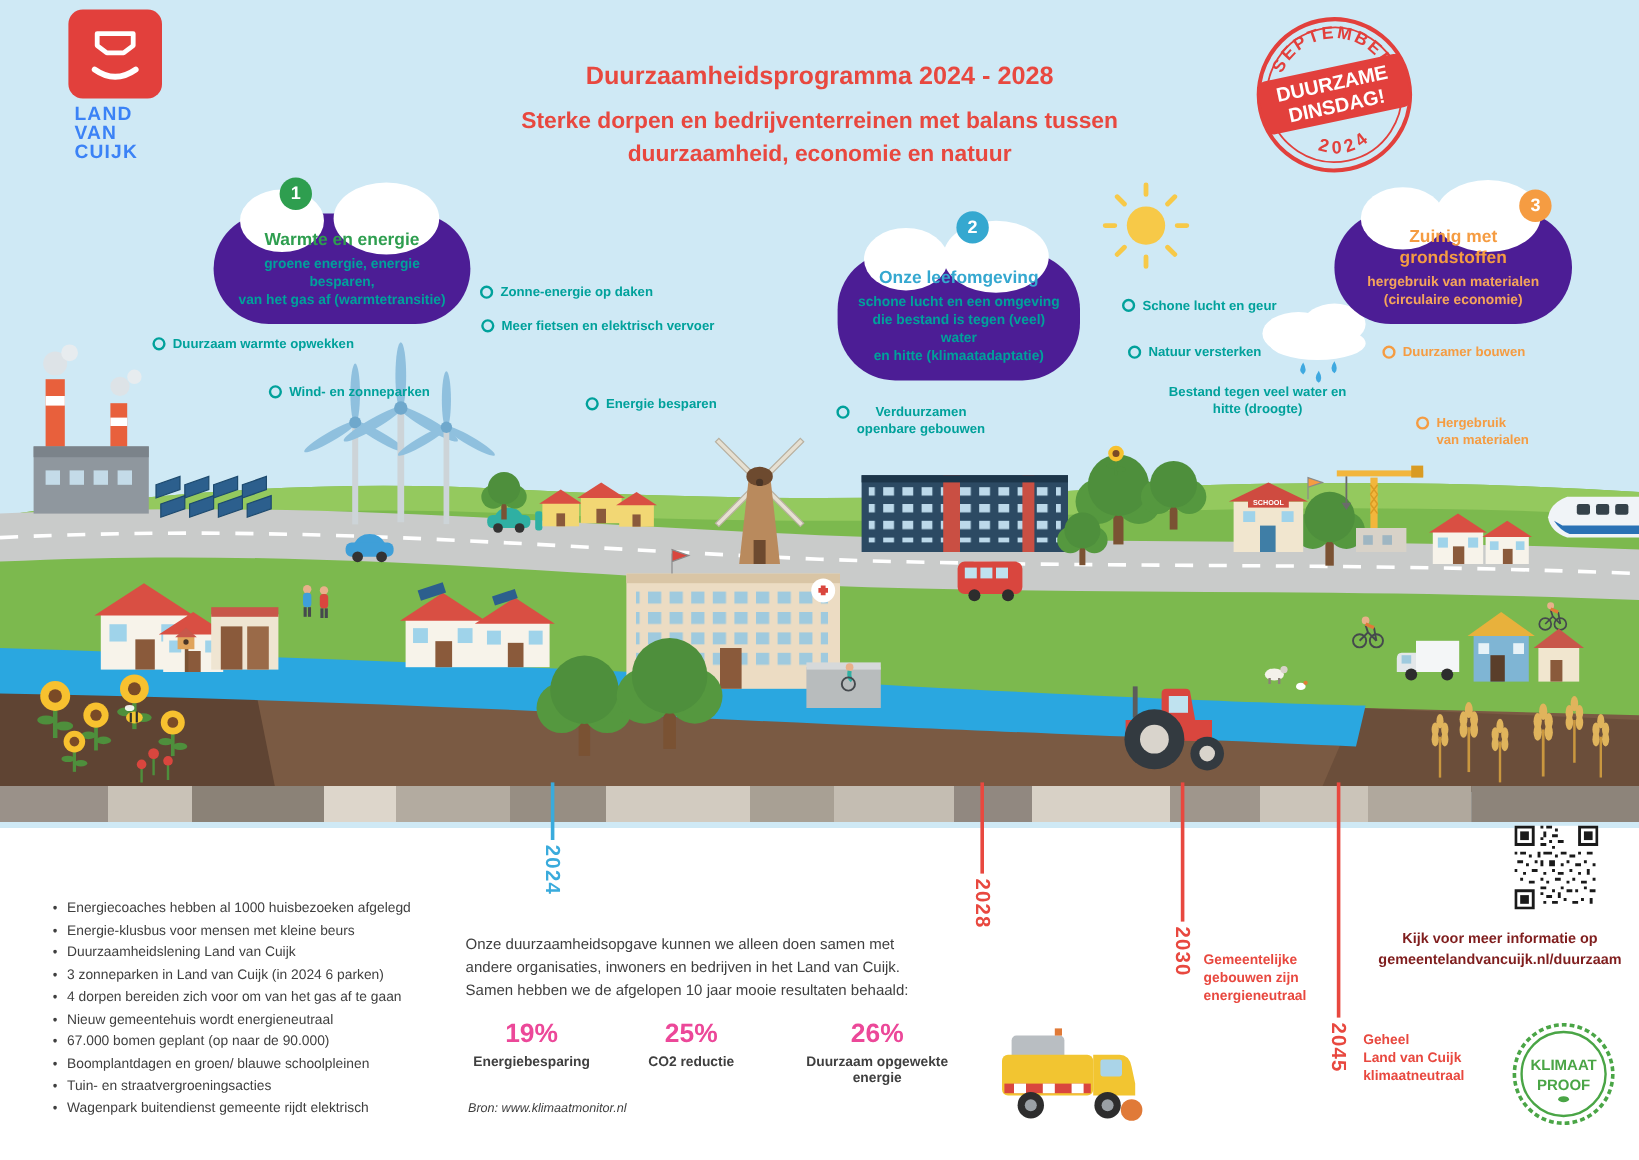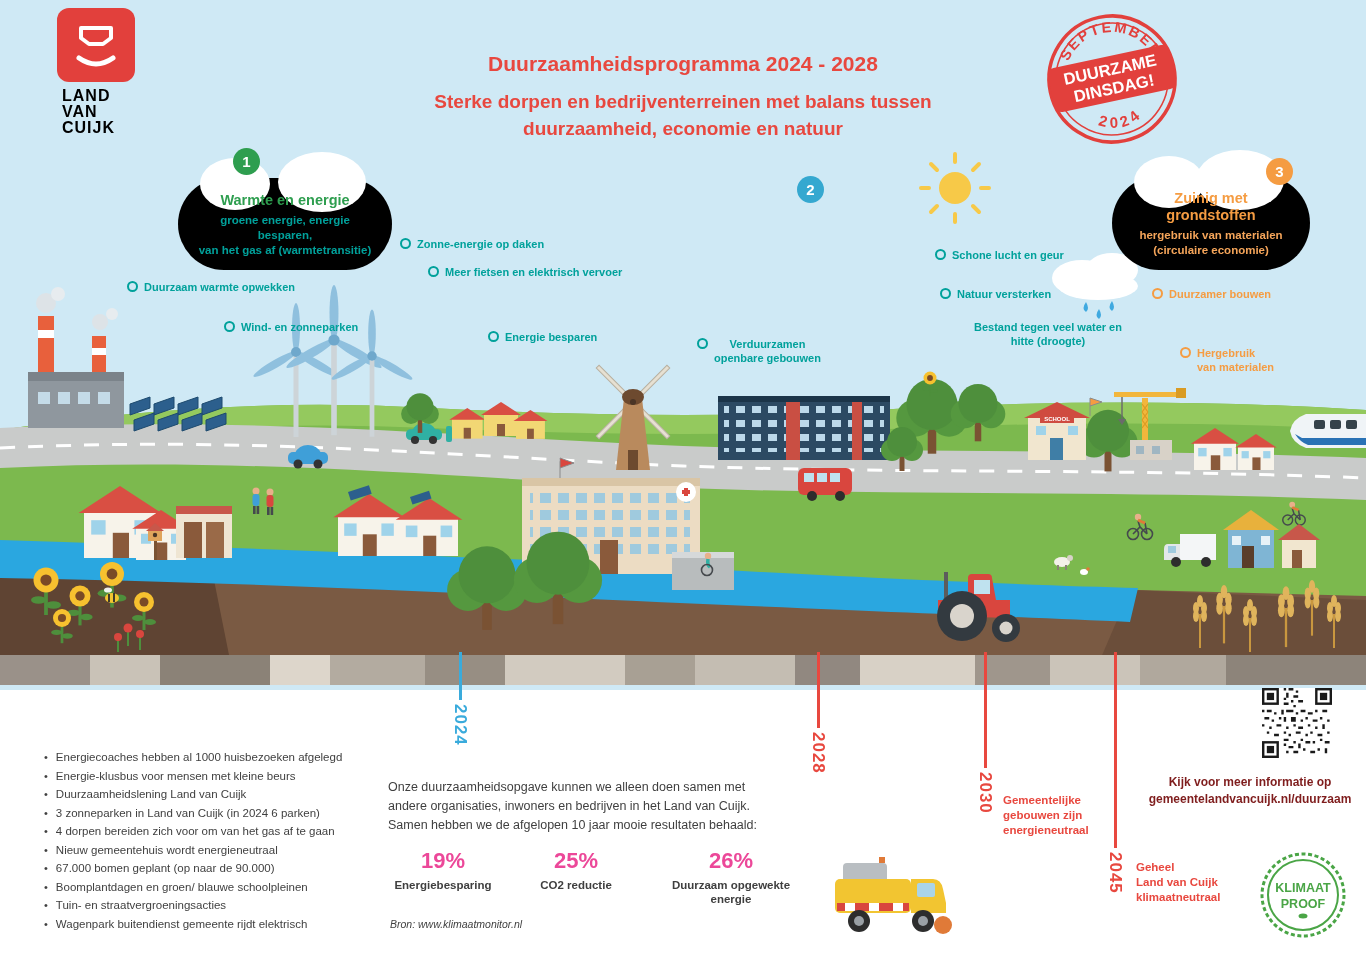--- a/index.html
+++ b/index.html
@@ -1,25 +1,25 @@
 <!DOCTYPE html>
 <html><head>
 <meta charset="utf-8">
 <style>
   html,body{margin:0;padding:0;background:#ffffff;}
   .poster{position:relative;width:1366px;height:967px;overflow:hidden;background:#ffffff;font-family:"Liberation Sans",sans-serif;}
   .abs{position:absolute;}
   .scene{position:absolute;top:0;left:0;}
   
   .logo-box{position:absolute;left:57px;top:8px;width:78px;height:74px;background:#e2403c;border-radius:12px;display:flex;align-items:center;justify-content:center;}
-  .logo-text{position:absolute;left:62px;top:88px;color:#000000;font-weight:bold;font-size:16px;line-height:16px;letter-spacing:1px;white-space:pre-line;}
+  .logo-text{position:absolute;left:62px;top:88px;color:#3b82f6;font-weight:bold;font-size:16px;line-height:16px;letter-spacing:1px;white-space:pre-line;}
   .main-title{position:absolute;left:0;right:0;top:52px;text-align:center;color:#e8483f;font-weight:bold;font-size:21px;}
   .main-subtitle{position:absolute;left:0;right:0;top:88px;text-align:center;color:#e8483f;font-weight:bold;font-size:19px;line-height:27px;white-space:pre-line;}
   
-  .cloud{position:absolute;background:#000000;border-radius:48px;}
+  .cloud{position:absolute;background:#4c1d95;border-radius:48px;}
   .cloud::before{content:"";position:absolute;width:70px;height:52px;background:#fff;border-radius:50%;top:-20px;left:22px;}
   .cloud::after{content:"";position:absolute;width:88px;height:60px;background:#fff;border-radius:50%;top:-26px;right:26px;}
   .cloud-inner{position:relative;z-index:1;padding:14px 16px 12px;text-align:center;}
   .theme-title{font-weight:bold;font-size:14.5px;line-height:17px;white-space:pre-line;}
   .theme-desc{font-weight:bold;font-size:11.5px;line-height:15px;margin-top:4px;white-space:pre-line;color:#00a19b;}
   .num-badge{position:absolute;width:27px;height:27px;border-radius:50%;color:#fff;font-weight:bold;font-size:15px;line-height:27px;text-align:center;z-index:2;}
   
   .callout{position:absolute;display:flex;align-items:flex-start;gap:6px;font-weight:bold;font-size:11px;line-height:14px;color:#00a19b;}
   .callout.orange{color:#f59c42;}
   .callout .ring{width:7px;height:7px;border:2px solid currentColor;border-radius:50%;margin-top:1px;flex:0 0 auto;background:transparent;}
@@ -454,20 +454,28 @@
   <div class="num-badge" style="left:233px;top:148px;background:#2e9e4f;">1</div>
   <div class="cloud" style="left:178px;top:178px;width:214px;">
     <div class="cloud-inner">
       <div class="theme-title" style="color:#2e9e4f;">Warmte en energie</div>
       <div class="theme-desc">groene energie, energie besparen,
 van het gas af (warmtetransitie)</div>
     </div>
   </div>
 
   <div class="num-badge" style="left:797px;top:176px;background:#35a8d0;">2</div>
+  <div class="cloud" style="left:698px;top:210px;width:202px;">
+    <div class="cloud-inner">
+      <div class="theme-title" style="color:#35a8d0;">Onze leefomgeving</div>
+      <div class="theme-desc">schone lucht en een omgeving
+die bestand is tegen (veel) water
+en hitte (klimaatadaptatie)</div>
+    </div>
+  </div>
 
   <div class="num-badge" style="left:1266px;top:158px;background:#f59c42;">3</div>
   <div class="cloud" style="left:1112px;top:176px;width:198px;">
     <div class="cloud-inner">
       <div class="theme-title" style="color:#f59c42;">Zuinig met
 grondstoffen</div>
       <div class="theme-desc" style="color:#f5a55a;">hergebruik van materialen
 (circulaire economie)</div>
     </div>
   </div>
@@ -477,21 +485,21 @@
       <span class="ctext">Duurzaam warmte opwekken</span>
   </div>
   <div class="callout" style="left:224px;top:320px;">
     <span class="ring"></span>
       <span class="ctext">Wind- en zonneparken</span>
   </div>
   <div class="callout" style="left:400px;top:237px;">
     <span class="ring"></span>
       <span class="ctext">Zonne-energie op daken</span>
   </div>
-  <div class="callout" style="left:428px;top:265px;">
+  <div class="callout" style="left:401px;top:265px;">
     <span class="ring"></span>
       <span class="ctext">Meer fietsen en elektrisch vervoer</span>
   </div>
   <div class="callout" style="left:488px;top:330px;">
     <span class="ring"></span>
       <span class="ctext">Energie besparen</span>
   </div>
   <div class="callout center" style="left:697px;top:337px;">
     <span class="ring"></span>
       <span class="ctext">Verduurzamen

